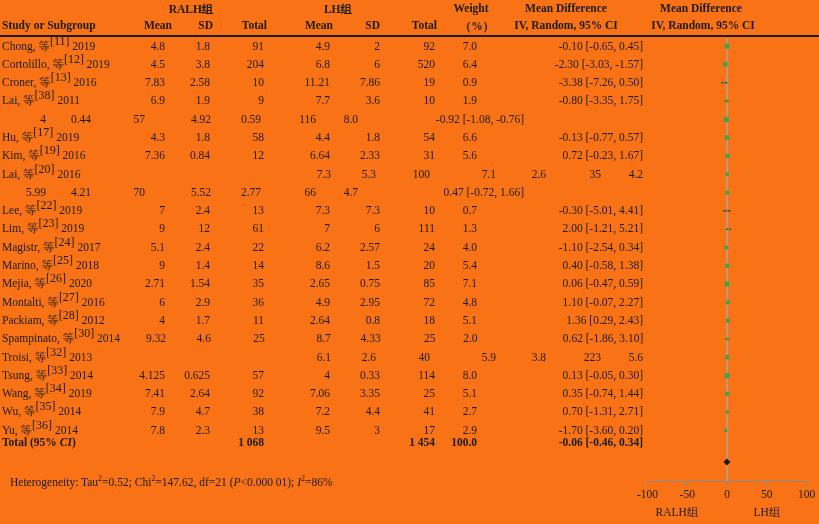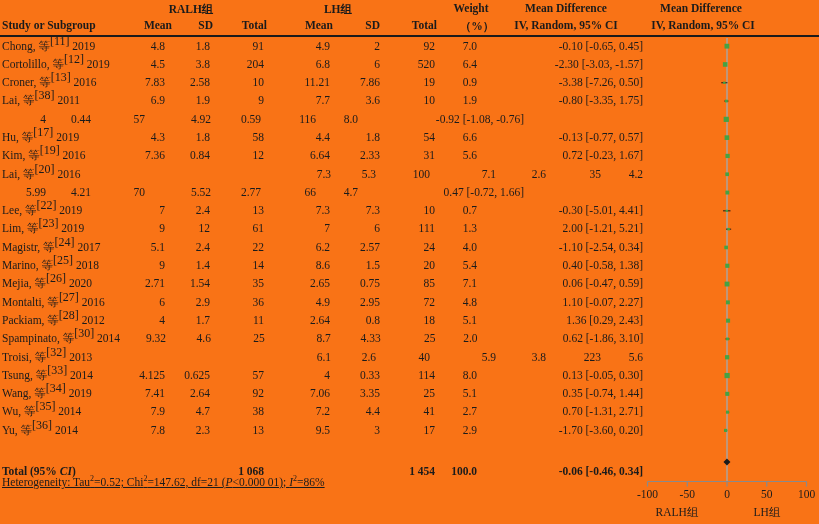--- a/index.html
+++ b/index.html
@@ -10,22 +10,22 @@
   .ctr{transform:translateX(-50%);}
   .rule{position:absolute;left:0;top:34.5px;width:819px;height:2px;background:#1b1b1b;}
   #rows{position:absolute;left:0;top:36.5px;width:819px;}
   .trow{display:flex;height:18.3px;line-height:18.3px;white-space:nowrap;}
   .c{display:block;text-align:right;overflow:visible;}
   .c.study{flex:1 1 auto;text-align:left;padding-left:2px;}
   .c.w-mean1{width:46px;} .c.w-sd1{width:45px;} .c.w-n1{width:54px;}
   .c.w-mean2{width:66px;} .c.w-sd2{width:50px;} .c.w-n2{width:55px;}
   .c.w-wt{width:42px;} .c.w-md{width:166px;} .c.w-plot{width:176px;}
   sup{font-size:12px;vertical-align:super;line-height:0;}
-  .totrow{position:absolute;left:0;top:462px;width:819px;font-weight:bold;}
-  .statline{position:absolute;left:2px;white-space:nowrap;text-decoration:underline;}
+  .totrow{position:absolute;left:0;top:433px;width:819px;font-weight:bold;}
+  .statline{position:absolute;left:10px;white-space:nowrap;}
   .statline sup{font-size:8px;}
   .statline i{font-style:italic;}
   #plot{position:absolute;left:600px;top:36.5px;}
 </style>
 </head>
 <body>
 
 <div class="screen">
 
   <span class="hdr ctr" style="left:191px;top:2px;">RALH组</span>

